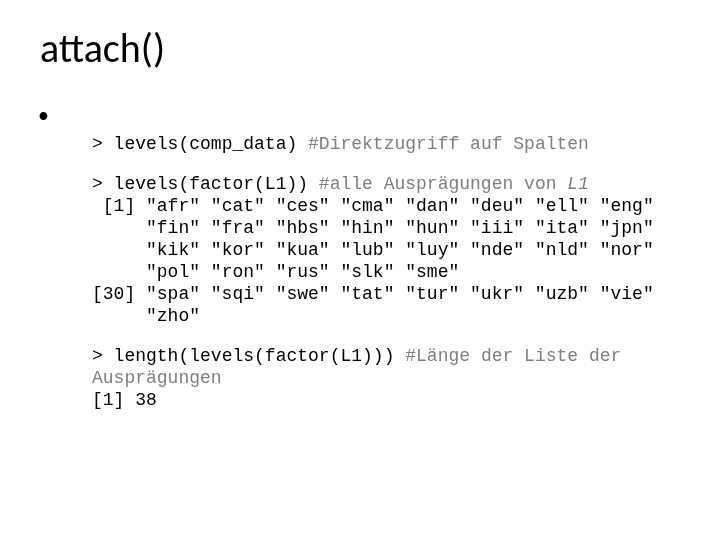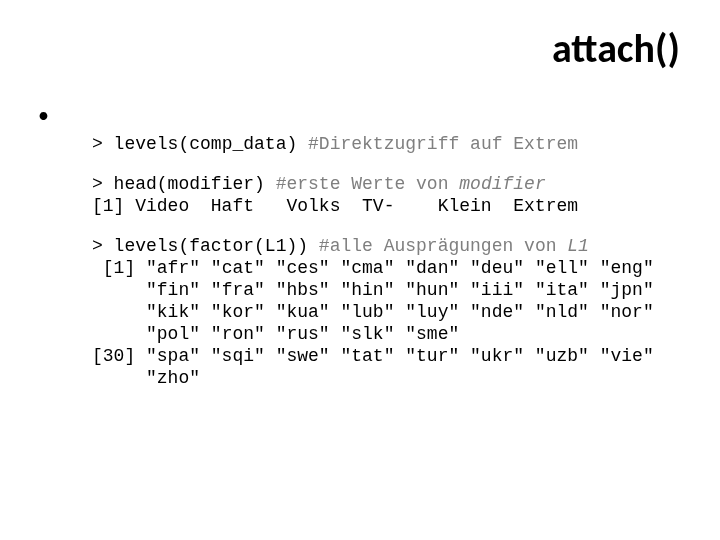--- a/index.html
+++ b/index.html
@@ -12,23 +12,23 @@
     color: #000;
   }
   .slide {
     width: 720px;
     height: 540px;
     box-sizing: border-box;
     padding: 18px 40px 20px 40px;
     position: relative;
   }
   .title {
-    text-align: right;
+    text-align: left;
     font-size: 40px;
-    font-weight: 700;
+    font-weight: 400;
     margin: 6px 0 30px 0;
   }
   .bullet-row {
     display: flex;
     align-items: flex-start;
     font-size: 22px;
     margin-left: -2px;
     margin-bottom: 4px;
   }
   .bullet-dot {
@@ -59,20 +59,20 @@
 <body>
 
 <div class="slide">
 
   <div class="title">attach()</div>
 
   <div class="bullet-row">
     <span class="bullet-dot">•</span>
   </div>
 
-  <div class="code-block"><span class="code-line"><span class="cmd">&gt; </span><span class="cmd">levels(comp_data) </span><span class="comment">#Direktzugriff auf Extrem</span></span></div>
+  <div class="code-block"><span class="code-line"><span class="cmd">&gt; </span><span class="cmd">levels(comp_data) </span><span class="comment">#Direktzugriff auf Spalten</span></span></div>
 
-  <div class="code-block"><span class="code-line"><span class="cmd">&gt; </span><span class="cmd">head(modifier) </span><span class="comment">#erste Werte von </span><span class="comment-i">modifier</span></span><span class="code-line cmd">[1] Video  Haft   Volks  TV-    Klein  Extrem</span></div>
 
   <div class="code-block"><span class="code-line"><span class="cmd">&gt; </span><span class="cmd">levels(factor(L1)) </span><span class="comment">#alle Ausprägungen von </span><span class="comment-i">L1</span></span><span class="code-line cmd"> [1] "afr" "cat" "ces" "cma" "dan" "deu" "ell" "eng"</span><span class="code-line cmd">     "fin" "fra" "hbs" "hin" "hun" "iii" "ita" "jpn"</span><span class="code-line cmd">     "kik" "kor" "kua" "lub" "luy" "nde" "nld" "nor"</span><span class="code-line cmd">     "pol" "ron" "rus" "slk" "sme"</span><span class="code-line cmd">[30] "spa" "sqi" "swe" "tat" "tur" "ukr" "uzb" "vie"</span><span class="code-line cmd">     "zho"</span></div>
 
+  <div class="code-block"><span class="code-line"><span class="cmd">&gt; </span><span class="cmd">length(levels(factor(L1))) </span><span class="comment">#Länge der Liste der Ausprägungen</span></span><span class="code-line cmd">[1] 38</span></div>
 
 </div>
 
 </body></html>

